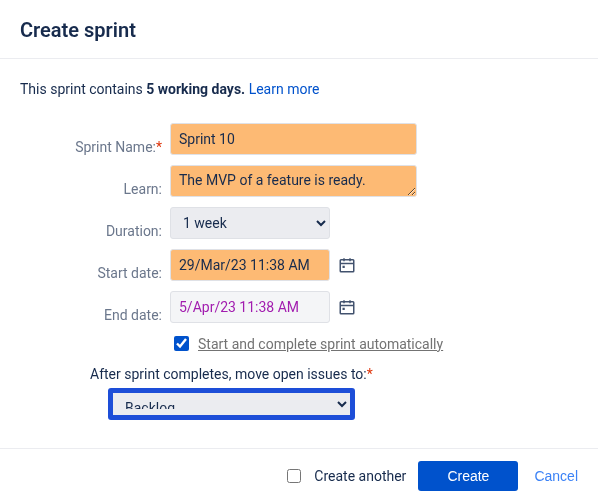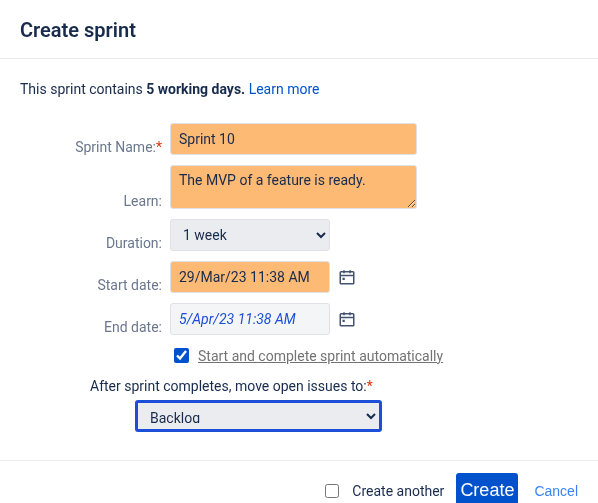--- a/index.html
+++ b/index.html
@@ -65,37 +65,36 @@
     border-radius: 3px;
     padding: 6px 8px;
     background: #fdba74;
   }
   input[type="text"] {
     width: 247px;
     height: 32px;
   }
   textarea {
     width: 247px;
-    height: 44px;
+    height: 32px;
     resize: both;
   }
   select.duration {
     width: 160px;
     height: 32px;
     background: #ebecf0;
     border: 1px solid #DFE1E6;
   }
   input[type="text"].date {
     width: 160px;
     height: 32px;
   }
   input[type="text"].date.disabled {
     background: #F4F5F7;
-    color: #1d4ed8;
-    font-style: italic;
+    color: #a21caf;
   }
   .cal-icon {
     width: 18px;
     height: 18px;
     color: #42526E;
     cursor: pointer;
     flex-shrink: 0;
   }
   .checkbox-row {
     display: flex;
@@ -116,25 +115,25 @@
     text-decoration: underline;
   }
   .after-label {
     margin-left: 70px;
     margin-bottom: 6px;
     color: #172B4D;
     font-size: 14px;
   }
   .after-label .req { color: #DE350B; }
   select.backlog {
-    margin-left: 115px;
+    margin-left: 88px;
     width: 247px;
     height: 32px;
     background: #ebecf0;
-    border: 3px solid #1d4ed8;
+    border: 5px solid #1d4ed8;
   }
   .footer {
     border-top: 1px solid #ebecf0;
     padding: 12px 16px;
     display: flex;
     justify-content: flex-end;
     align-items: center;
     gap: 12px;
   }
   .create-another {
@@ -146,22 +145,22 @@
   }
   .create-another input[type="checkbox"] {
     width: 14px;
     height: 14px;
   }
   .btn-primary {
     background: #0052CC;
     color: #fff;
     border: none;
     border-radius: 3px;
-    padding: 7px 4px;
-    font-size: 18px;
+    padding: 7px 29px;
+    font-size: 14px;
     font-weight: 500;
     cursor: pointer;
   }
   .btn-link {
     background: none;
     border: none;
     color: #3b82f6;
     font-size: 14px;
     cursor: pointer;
     padding: 6px 4px;

